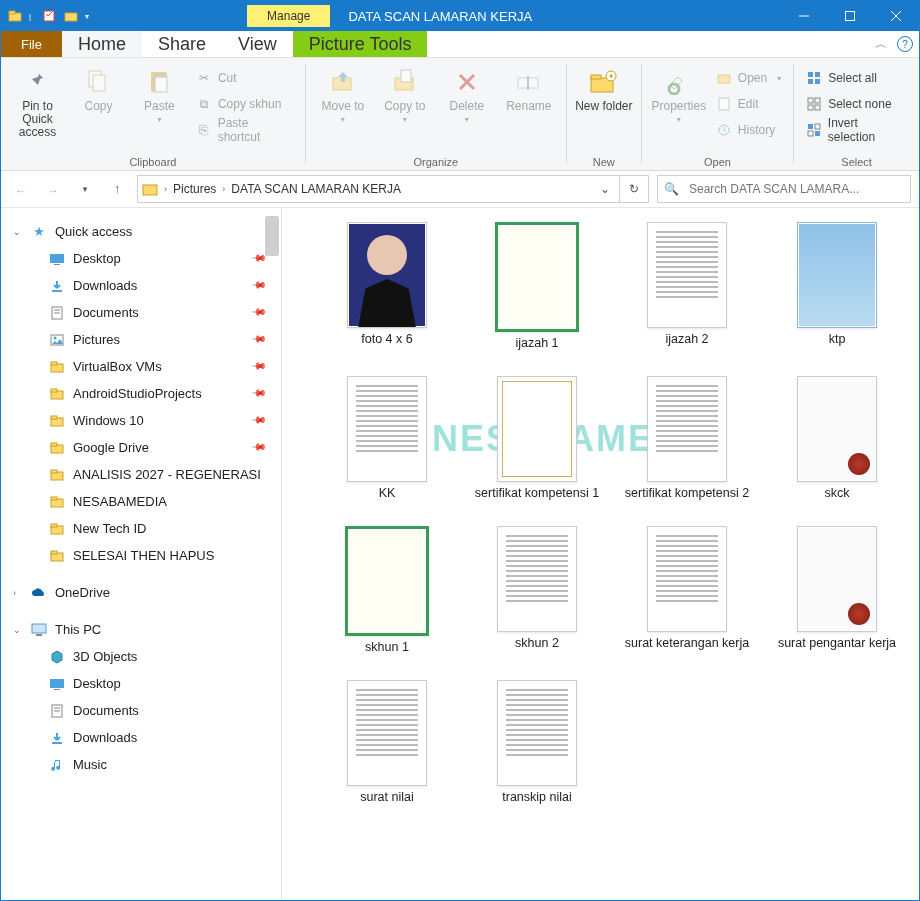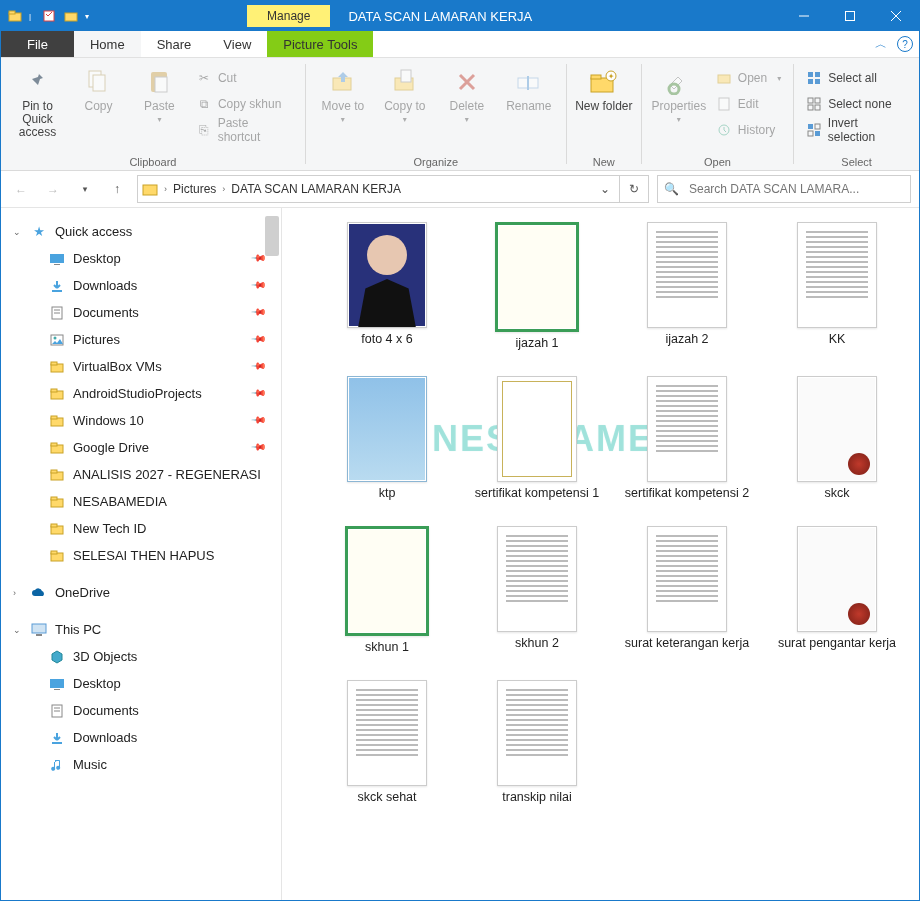--- a/index.html
+++ b/index.html
@@ -8,22 +8,22 @@
 .titlebar .qat{display:flex;align-items:center;gap:6px;padding:0 6px}
 .titlebar .qat .ico{width:16px;height:16px;display:flex;align-items:center;justify-content:center}
 .titlebar .caret{font-size:8px;padding:0 4px 0 0}
 .titlebar .tab-context{background:#fff176;color:#333;height:22px;padding:0 20px;display:flex;align-items:center;margin-left:148px;font-size:12px}
 .titlebar .title{flex:1;padding-left:18px;font-size:13px}
 .titlebar .winbtns{display:flex;height:100%}
 .titlebar .winbtn{width:46px;display:flex;align-items:center;justify-content:center;font-size:12px}
 .winbtn svg{stroke:#fff;fill:none;stroke-width:1}
 
 .tabrow{height:26px;background:#fff;display:flex;align-items:flex-end;border-bottom:1px solid #e1e1e1;position:relative}
-.tabrow .file-tab{background:#404040;color:#fff;height:26px;padding:0 26px;display:flex;align-items:center;font-size:13px}
-.tabrow .tab{height:26px;padding:0 16px;display:flex;align-items:center;color:#333;font-size:13px}
+.tabrow .file-tab{background:#a16207;color:#fff;height:26px;padding:0 20px;display:flex;align-items:center;font-size:13px}
+.tabrow .tab{height:26px;padding:0 16px;display:flex;align-items:center;color:#333;font-size:18px}
 .tabrow .tab.active{background:#f5f6f7}
 .tabrow .tab.context{background:#84cc16}
 .tabrow .right{position:absolute;right:6px;top:0;height:26px;display:flex;align-items:center;gap:10px;color:#555}
 
 .ribbon{height:112px;background:#f5f6f7;display:flex;border-bottom:1px solid #dadada}
 .group{display:flex;flex-direction:column;padding:4px 6px 2px 6px;position:relative}
 .group .row{display:flex}
 .group .glabel{text-align:center;font-size:11px;color:#666;padding-top:2px}
 .sep{width:1px;background:#dadada;margin:6px 0}
 .bigbtn{display:flex;flex-direction:column;align-items:center;justify-content:flex-start;width:62px;padding-top:4px;gap:2px;color:#444}
@@ -611,20 +611,24 @@
                 <span></span>
                 <span></span>
                 <span></span>
                 <span></span>
                 <span></span>
               </div>
             </div>
             <div class="fname">ijazah 2</div>
           </div>
           <div class="file">
+            <div class="thumb idcard"></div>
+            <div class="fname">ktp</div>
+          </div>
+          <div class="file">
             <div class="thumb doc">
               <div class="doclines">
                 <span></span>
                 <span></span>
                 <span></span>
                 <span></span>
                 <span></span>
                 <span></span>
                 <span></span>
                 <span></span>
@@ -632,24 +636,20 @@
                 <span></span>
                 <span></span>
                 <span></span>
                 <span></span>
                 <span></span>
               </div>
             </div>
             <div class="fname">KK</div>
           </div>
           <div class="file">
-            <div class="thumb idcard"></div>
-            <div class="fname">ktp</div>
-          </div>
-          <div class="file">
             <div class="thumb cert2">
               <div class="doclines"><span></span><span></span><span></span><span></span><span></span><span></span><span></span><span></span><span></span><span></span><span></span><span></span><span></span><span></span></div>
             </div>
             <div class="fname">sertifikat kompetensi 1</div>
           </div>
           <div class="file">
             <div class="thumb doc">
               <div class="doclines">
                 <span></span>
                 <span></span>
@@ -739,21 +739,21 @@
                 <span></span>
                 <span></span>
                 <span></span>
                 <span></span>
                 <span></span>
                 <span></span>
                 <span></span>
                 <span></span>
               </div>
             </div>
-            <div class="fname">skck sehat</div>
+            <div class="fname">surat nilai</div>
           </div>
           <div class="file">
             <div class="thumb doc">
               <div class="doclines">
                 <span></span>
                 <span></span>
                 <span></span>
                 <span></span>
                 <span></span>
                 <span></span>

